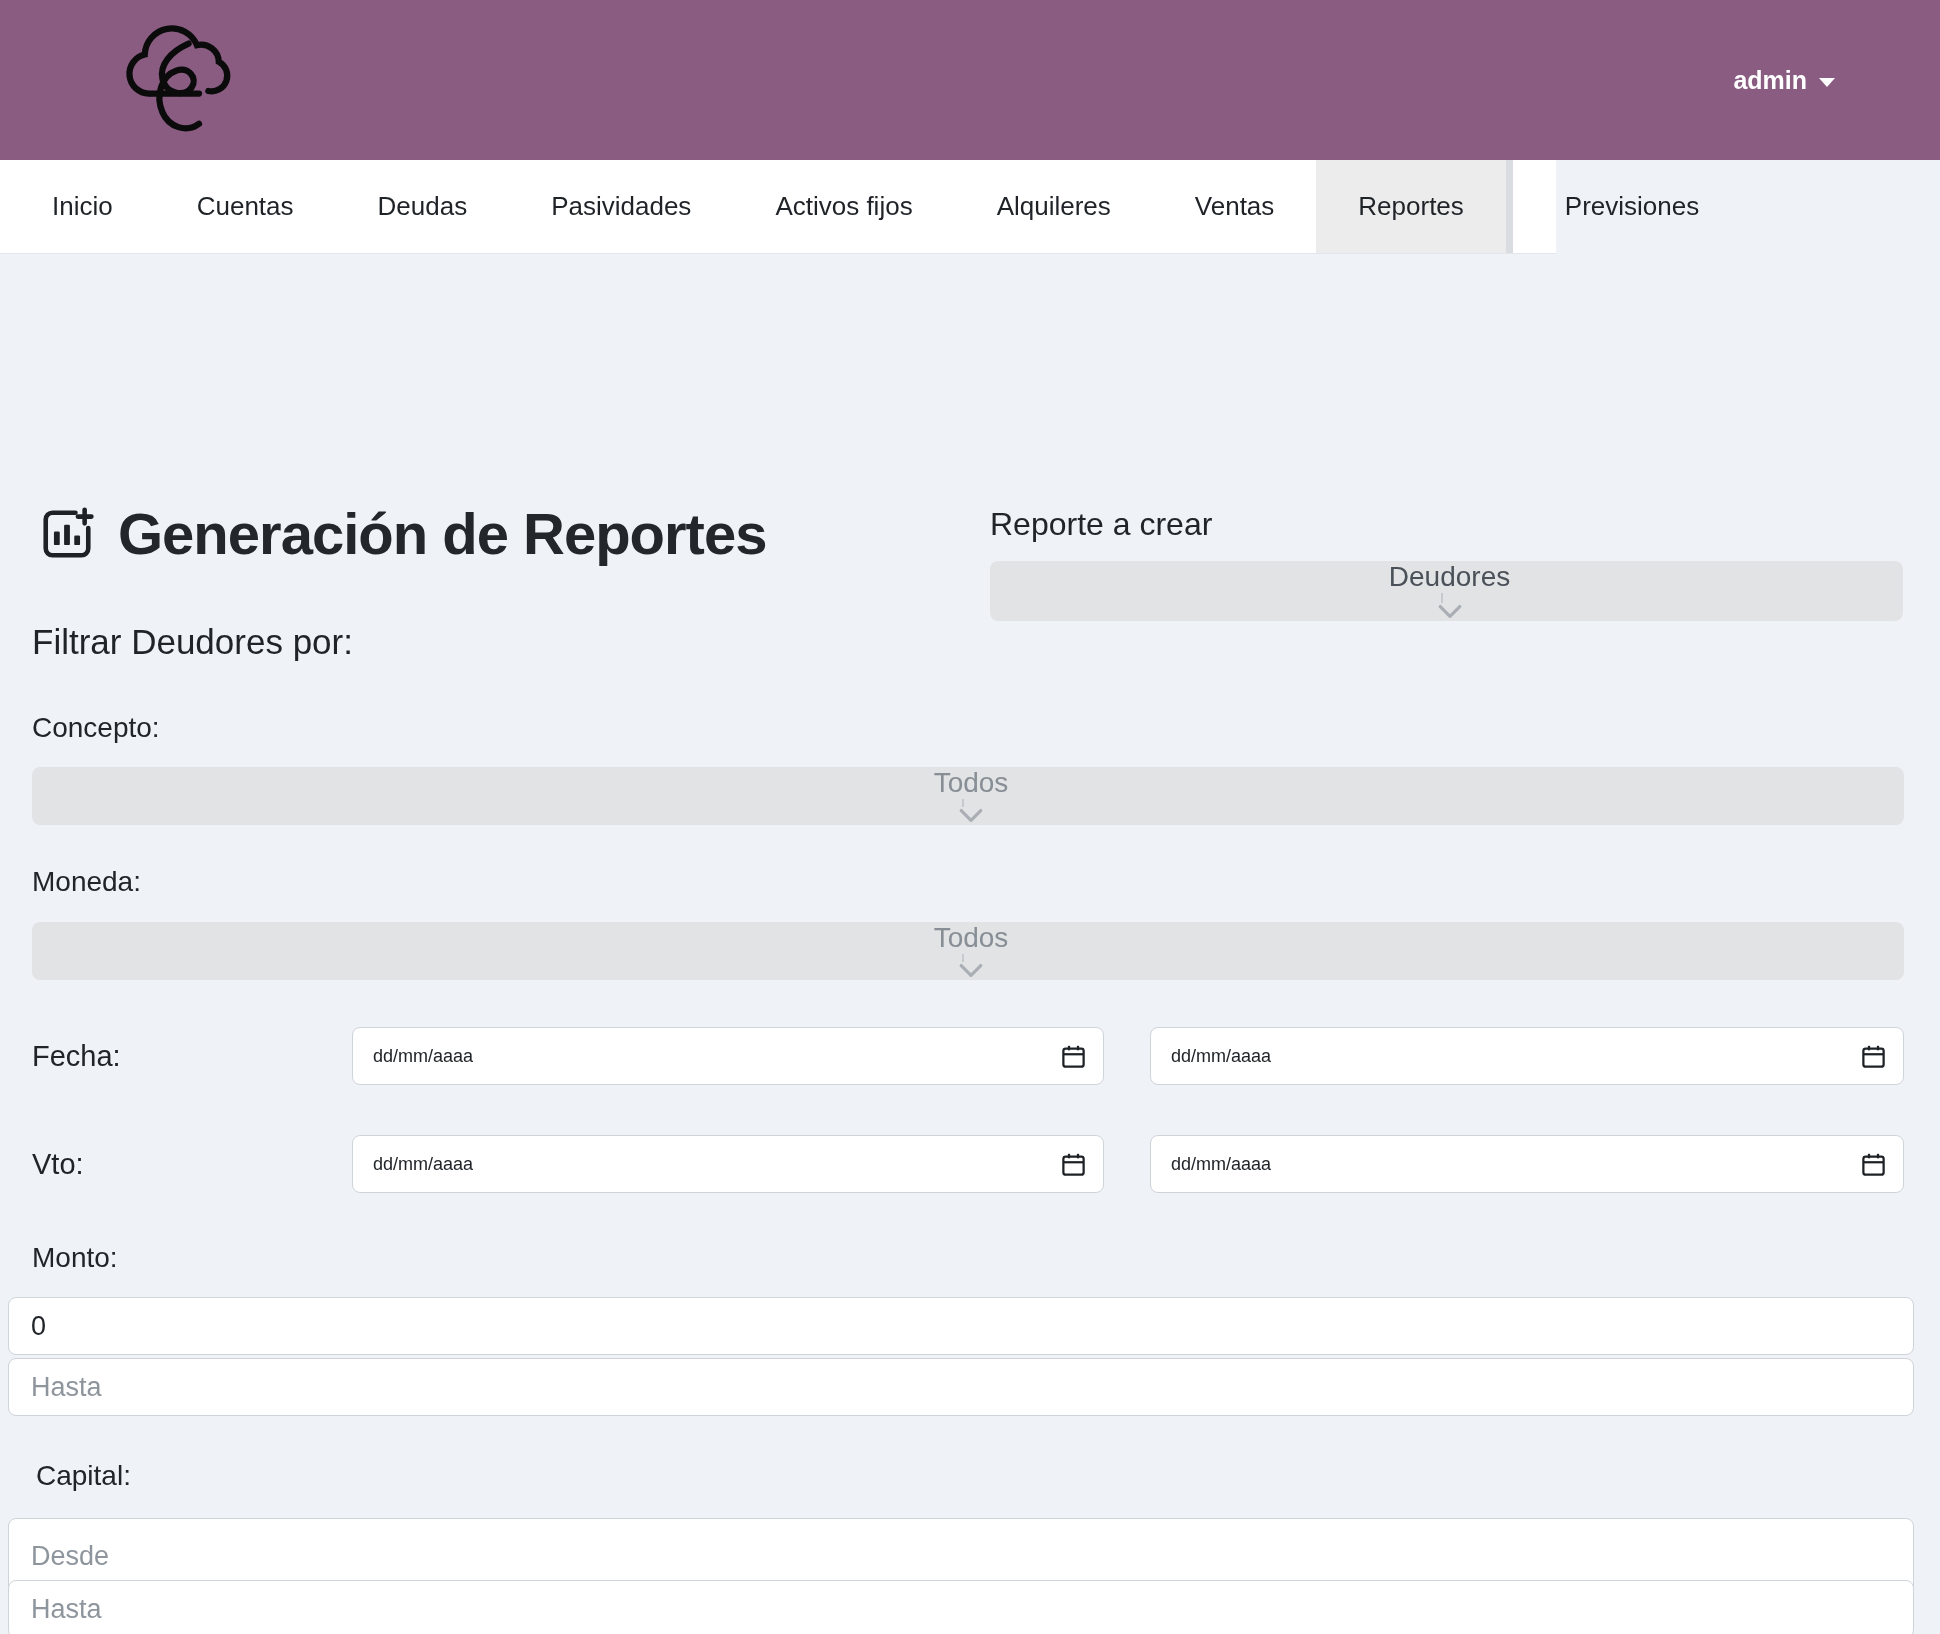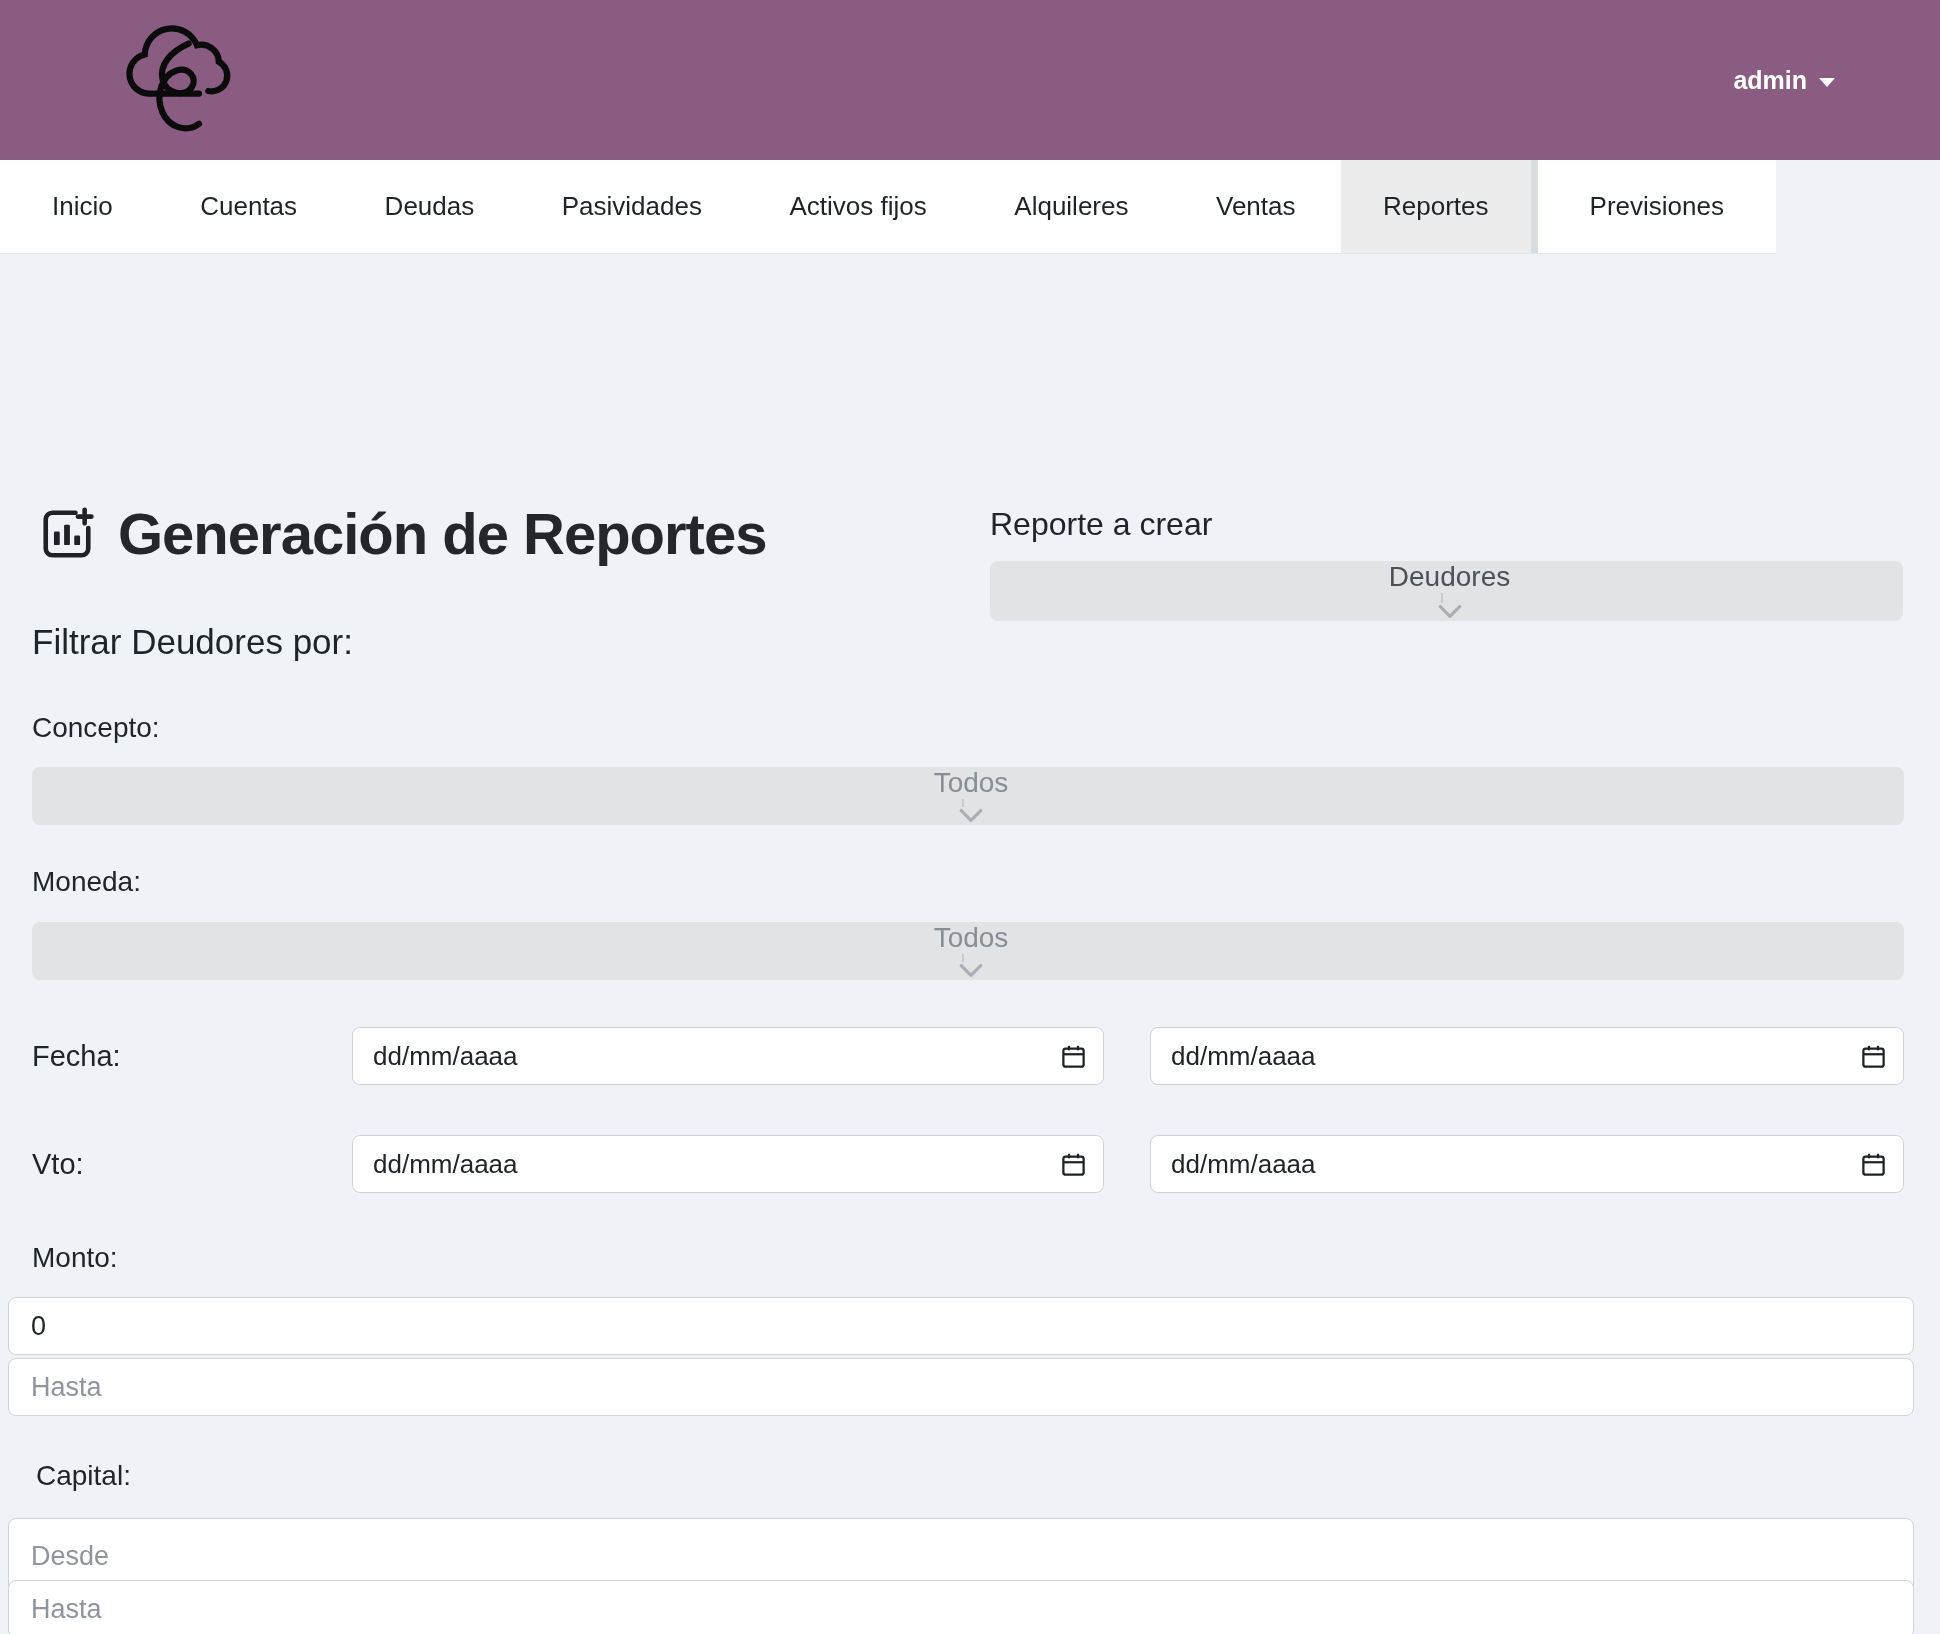--- a/index.html
+++ b/index.html
@@ -29,21 +29,21 @@
   .caret {
     width: 0; height: 0; margin-top: 4px;
     border-left: 8px solid transparent;
     border-right: 8px solid transparent;
     border-top: 9px solid #ffffff;
   }
 
   
   .navbar {
     position: absolute; left: 0; top: 160px;
-    width: 1776px; height: 94px;
+    width: 1556px; height: 94px;
     background: #ffffff;
     display: flex; align-items: stretch; justify-content: space-between;
     padding-left: 10px;
     border-bottom: 1px solid #e2e6ea;
     z-index: 2;
   }
   .nav-item {
     display: flex; align-items: center;
     padding: 0 42px;
     font-size: 26px; color: #1f2328;
@@ -81,21 +81,21 @@
   .select-sep { width: 2px; height: 36px; background: #c6cacd; margin-right: 16px; }
   .select-chevron { display: flex; align-items: center; }
 
   
   .datefield {
     position: absolute;
     background: #ffffff;
     border: 1px solid #ced4da; border-radius: 8px;
     display: flex; align-items: center; justify-content: space-between;
     padding: 0 16px 0 20px;
-    font-size: 26px; color: #212529;
+    font-size: 18px; color: #212529;
     cursor: text;
   }
   .cal { display: flex; align-items: center; }
 
   
   .text-input {
     position: absolute;
     background: #ffffff;
     border: 1px solid #ced4da; border-radius: 8px;
     font-size: 27px; color: #212529;

